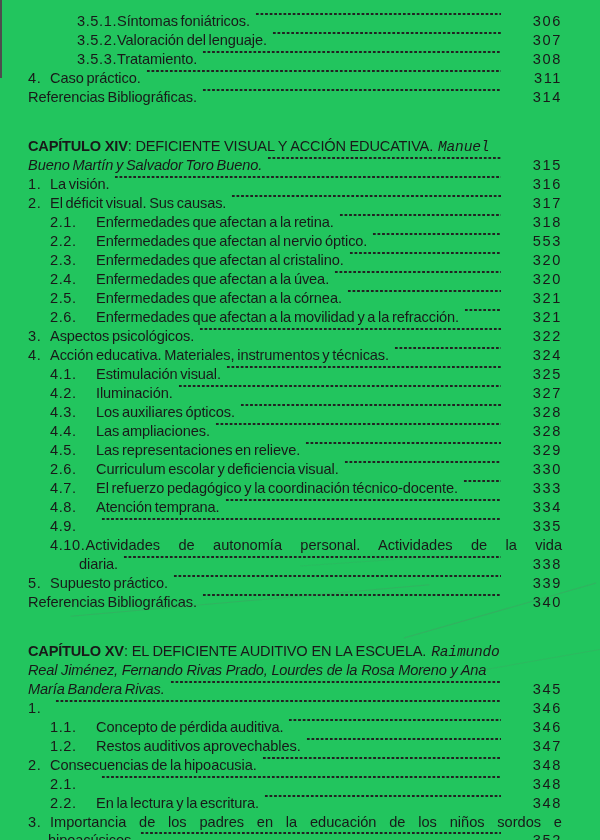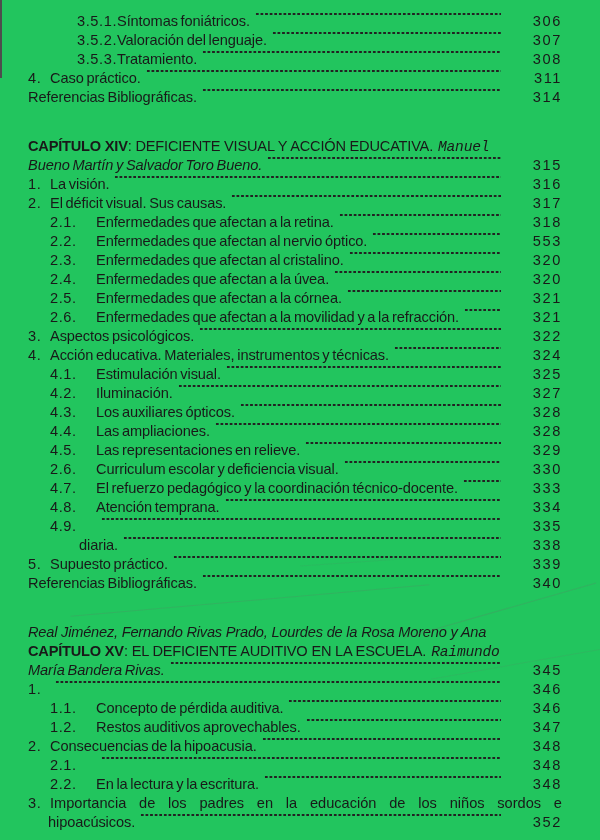--- a/index.html
+++ b/index.html
@@ -211,40 +211,44 @@
           <span class="num">4.8.</span>
           <span class="txt">Atención temprana.</span>
           <span class="leader"></span>
           <span class="pagenum">334</span>
         </div>
         <div class="row l2">
           <span class="num">4.9.</span>
           <span class="leader"></span>
           <span class="pagenum">335</span>
         </div>
+        <div class="row l2 nogap">
+          <span class="num">4.10.</span>
+          <span class="justline">Actividades de autonomía personal. Actividades de la vida</span>
+        </div>
         <div class="row cont-l2">
           <span class="txt">diaria.</span>
           <span class="leader"></span>
           <span class="pagenum">338</span>
         </div>
         <div class="row l1">
           <span class="num">5.</span>
           <span class="txt">Supuesto práctico.</span>
           <span class="leader"></span>
           <span class="pagenum">339</span>
         </div>
         <div class="row l0">
           <span class="txt">Referencias Bibliográficas.</span>
           <span class="leader"></span>
           <span class="pagenum">340</span>
         </div>
       </section>
       <section class="section-gap">
+        <div class="chapline"><span class="bold">CAPÍTULO XV</span><span>: EL DEFICIENTE AUDITIVO EN LA ESCUELA.</span><span class="italic author-inline">Raimundo</span></div>
         <div class="chapline italic">Real Jiménez, Fernando Rivas Prado, Lourdes de la Rosa Moreno y Ana</div>
-        <div class="chapline"><span class="bold">CAPÍTULO XV</span><span>: EL DEFICIENTE AUDITIVO EN LA ESCUELA.</span><span class="italic author-inline">Raimundo</span></div>
         <div class="row">
           <span class="txt italic">María Bandera Rivas.</span>
           <span class="leader"></span>
           <span class="pagenum">345</span>
         </div>
         <div class="row l1">
           <span class="num">1.</span>
           <span class="leader"></span>
           <span class="pagenum">346</span>
         </div>

